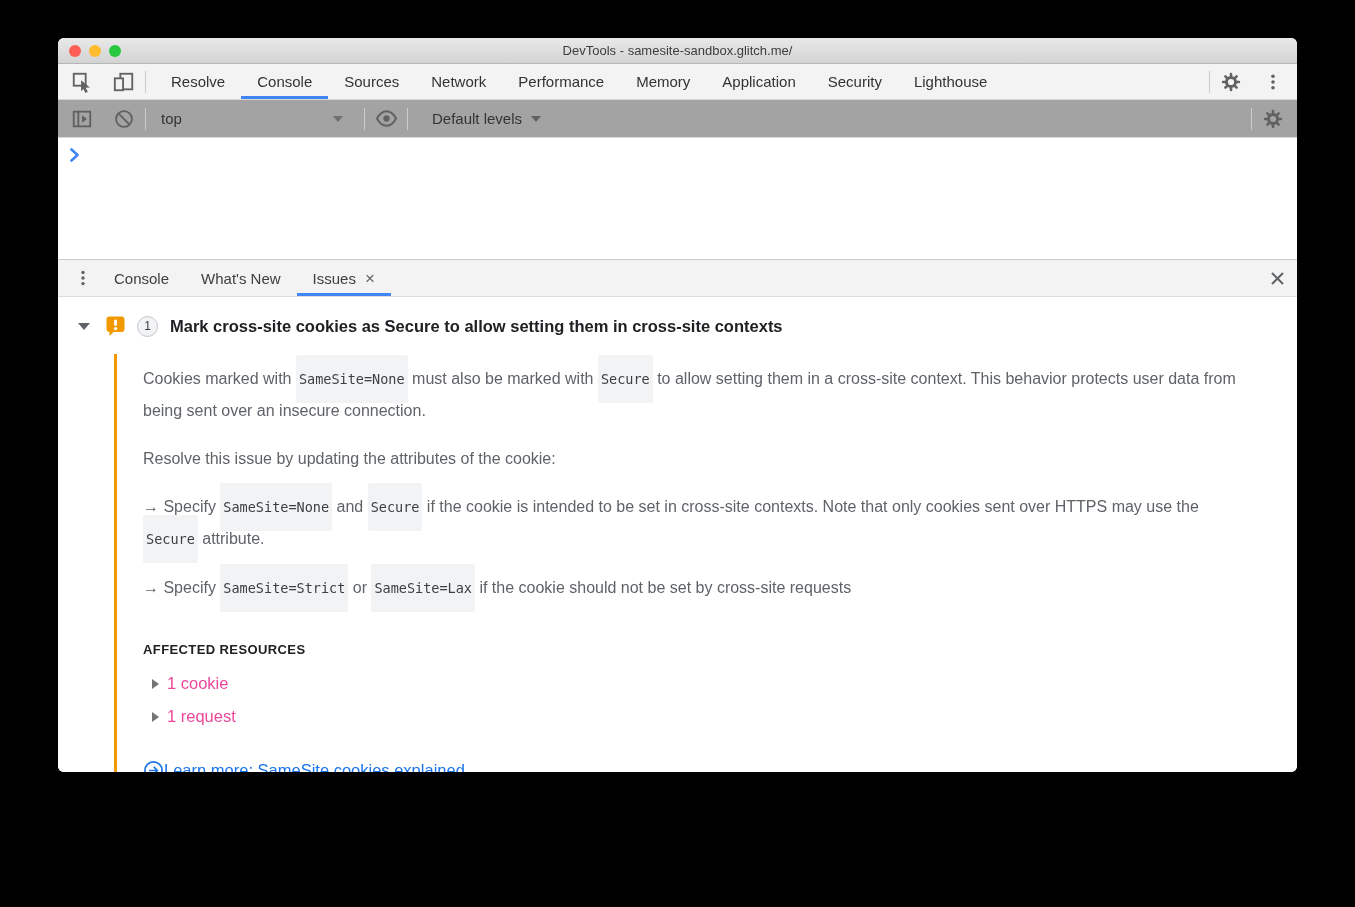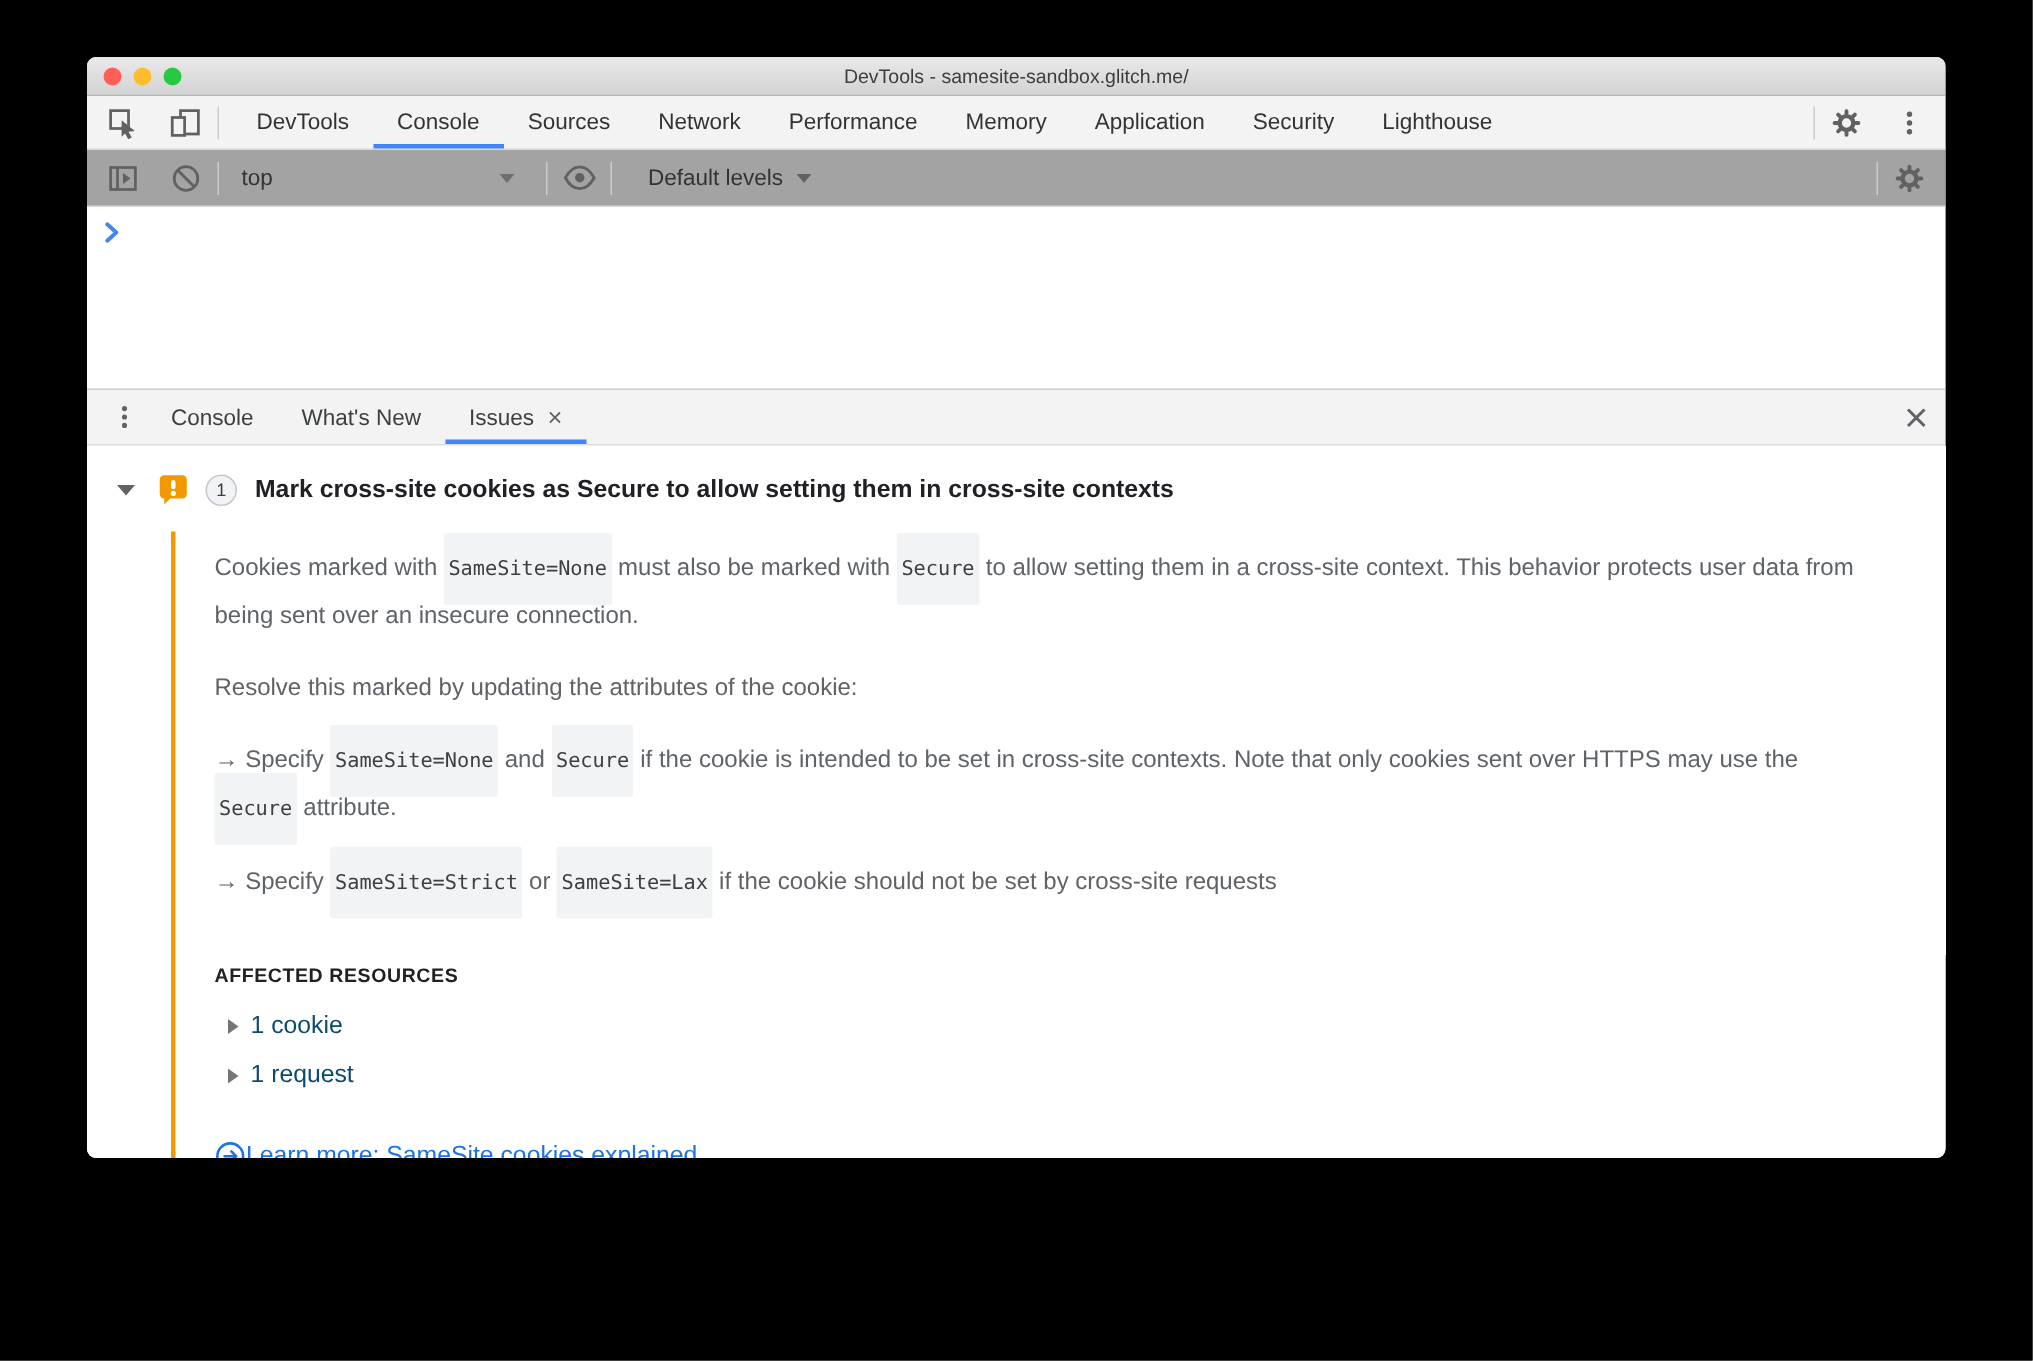--- a/index.html
+++ b/index.html
@@ -57,21 +57,21 @@
   .warn-icon { margin-left:15px; flex:0 0 auto; }
   .count-badge { margin-left:11px; width:21px; height:21px; border-radius:50%; background:#f1f3f4; border:1px solid #c4c7ca;
     display:flex; align-items:center; justify-content:center; font-size:12px; color:#3c4043; }
   .issue-title { margin-left:12px; font-size:16.5px; font-weight:700; color:#202124; }
   .issue-body { margin:13px 0 0 46px; border-left:3px solid #f29900; padding:9px 34px 26px 26px; }
   .issue-paragraph { font-size:16px; line-height:31px; color:#5f6368; margin-bottom:17px; max-width:1150px; }
   .issue-paragraph code { font-family:"DejaVu Sans Mono","Liberation Mono",monospace; font-size:13.5px;
     background:#f1f3f4; color:#3c4043; padding:16px 3px; border-radius:2px; }
   .affected-heading { margin-top:38px; font-size:13px; font-weight:700; color:#202124; letter-spacing:.4px; }
   .resource-list { margin-top:10px; }
-  .resource-row { display:flex; align-items:center; height:33px; font-size:16.5px; color:#0c4a6e; cursor:pointer; }
+  .resource-row { display:flex; align-items:center; height:33px; font-size:16.5px; color:#ec4899; cursor:pointer; }
   .tri-right { width:0; height:0; border-top:5px solid transparent; border-bottom:5px solid transparent;
     border-left:7px solid #757575; margin:0 8px 0 9px; }
   .learn-more { margin-top:27px; display:flex; align-items:center; }
   .learn-more a { font-size:16.5px; color:#1a73e8; text-decoration:underline; }
   svg { display:block; }
 </style>
 </head>
 <body>
 
 <div class="window">
@@ -92,21 +92,21 @@
         <path d="M11 10 L20.6 17.9 L16 18.3 L18.4 22.5 L15.8 23.9 L13.5 19.6 L11 22 Z" fill="#616161"></path>
       </svg>
     </span>
     <span class="iconbtn">
       <svg width="22" height="22" viewBox="0 0 24 24">
         <rect x="8" y="3" width="13" height="17" fill="none" stroke="#616161" stroke-width="2"></rect>
         <rect x="2" y="8" width="9" height="13" fill="#f3f3f3" stroke="#616161" stroke-width="2"></rect>
       </svg>
     </span>
     <span class="vdiv"></span>
-    <div class="panel-tab">DevTools</div>
+    <div class="panel-tab">Resolve</div>
     <div class="panel-tab selected">Console</div>
     <div class="panel-tab">Sources</div>
     <div class="panel-tab">Network</div>
     <div class="panel-tab">Performance</div>
     <div class="panel-tab">Memory</div>
     <div class="panel-tab">Application</div>
     <div class="panel-tab">Security</div>
     <div class="panel-tab">Lighthouse</div>
     <div class="tabbar-right">
       <span class="vdiv"></span>
@@ -223,21 +223,21 @@
           <rect x="9.1" y="4.6" width="2.9" height="6.3" rx="1.4" fill="#fff"></rect>
           <circle cx="10.55" cy="13.6" r="1.7" fill="#fff"></circle>
         </svg>
       </span>
       <span class="count-badge">1</span>
       <span class="issue-title">Mark cross-site cookies as Secure to allow setting them in cross-site contexts</span>
     </div>
 
     <div class="issue-body">
       <div class="issue-paragraph"><span>Cookies marked with </span><code>SameSite=None</code><span> must also be marked with </span><code>Secure</code><span> to allow setting them in a cross-site context. This behavior protects user data from being sent over an insecure connection.</span></div>
-      <div class="issue-paragraph"><span>Resolve this marked by updating the attributes of the cookie:</span></div>
+      <div class="issue-paragraph"><span>Resolve this issue by updating the attributes of the cookie:</span></div>
       <div class="issue-paragraph"><span>→ Specify </span><code>SameSite=None</code><span> and </span><code>Secure</code><span> if the cookie is intended to be set in cross-site contexts. Note that only cookies sent over HTTPS may use the </span><code>Secure</code><span> attribute.</span></div>
       <div class="issue-paragraph"><span>→ Specify </span><code>SameSite=Strict</code><span> or </span><code>SameSite=Lax</code><span> if the cookie should not be set by cross-site requests</span></div>
 
       <div class="affected-heading">AFFECTED RESOURCES</div>
       <div class="resource-list">
         <div class="resource-row">
           <span class="tri-right"></span>
           <span>1 cookie</span>
         </div>
         <div class="resource-row">

